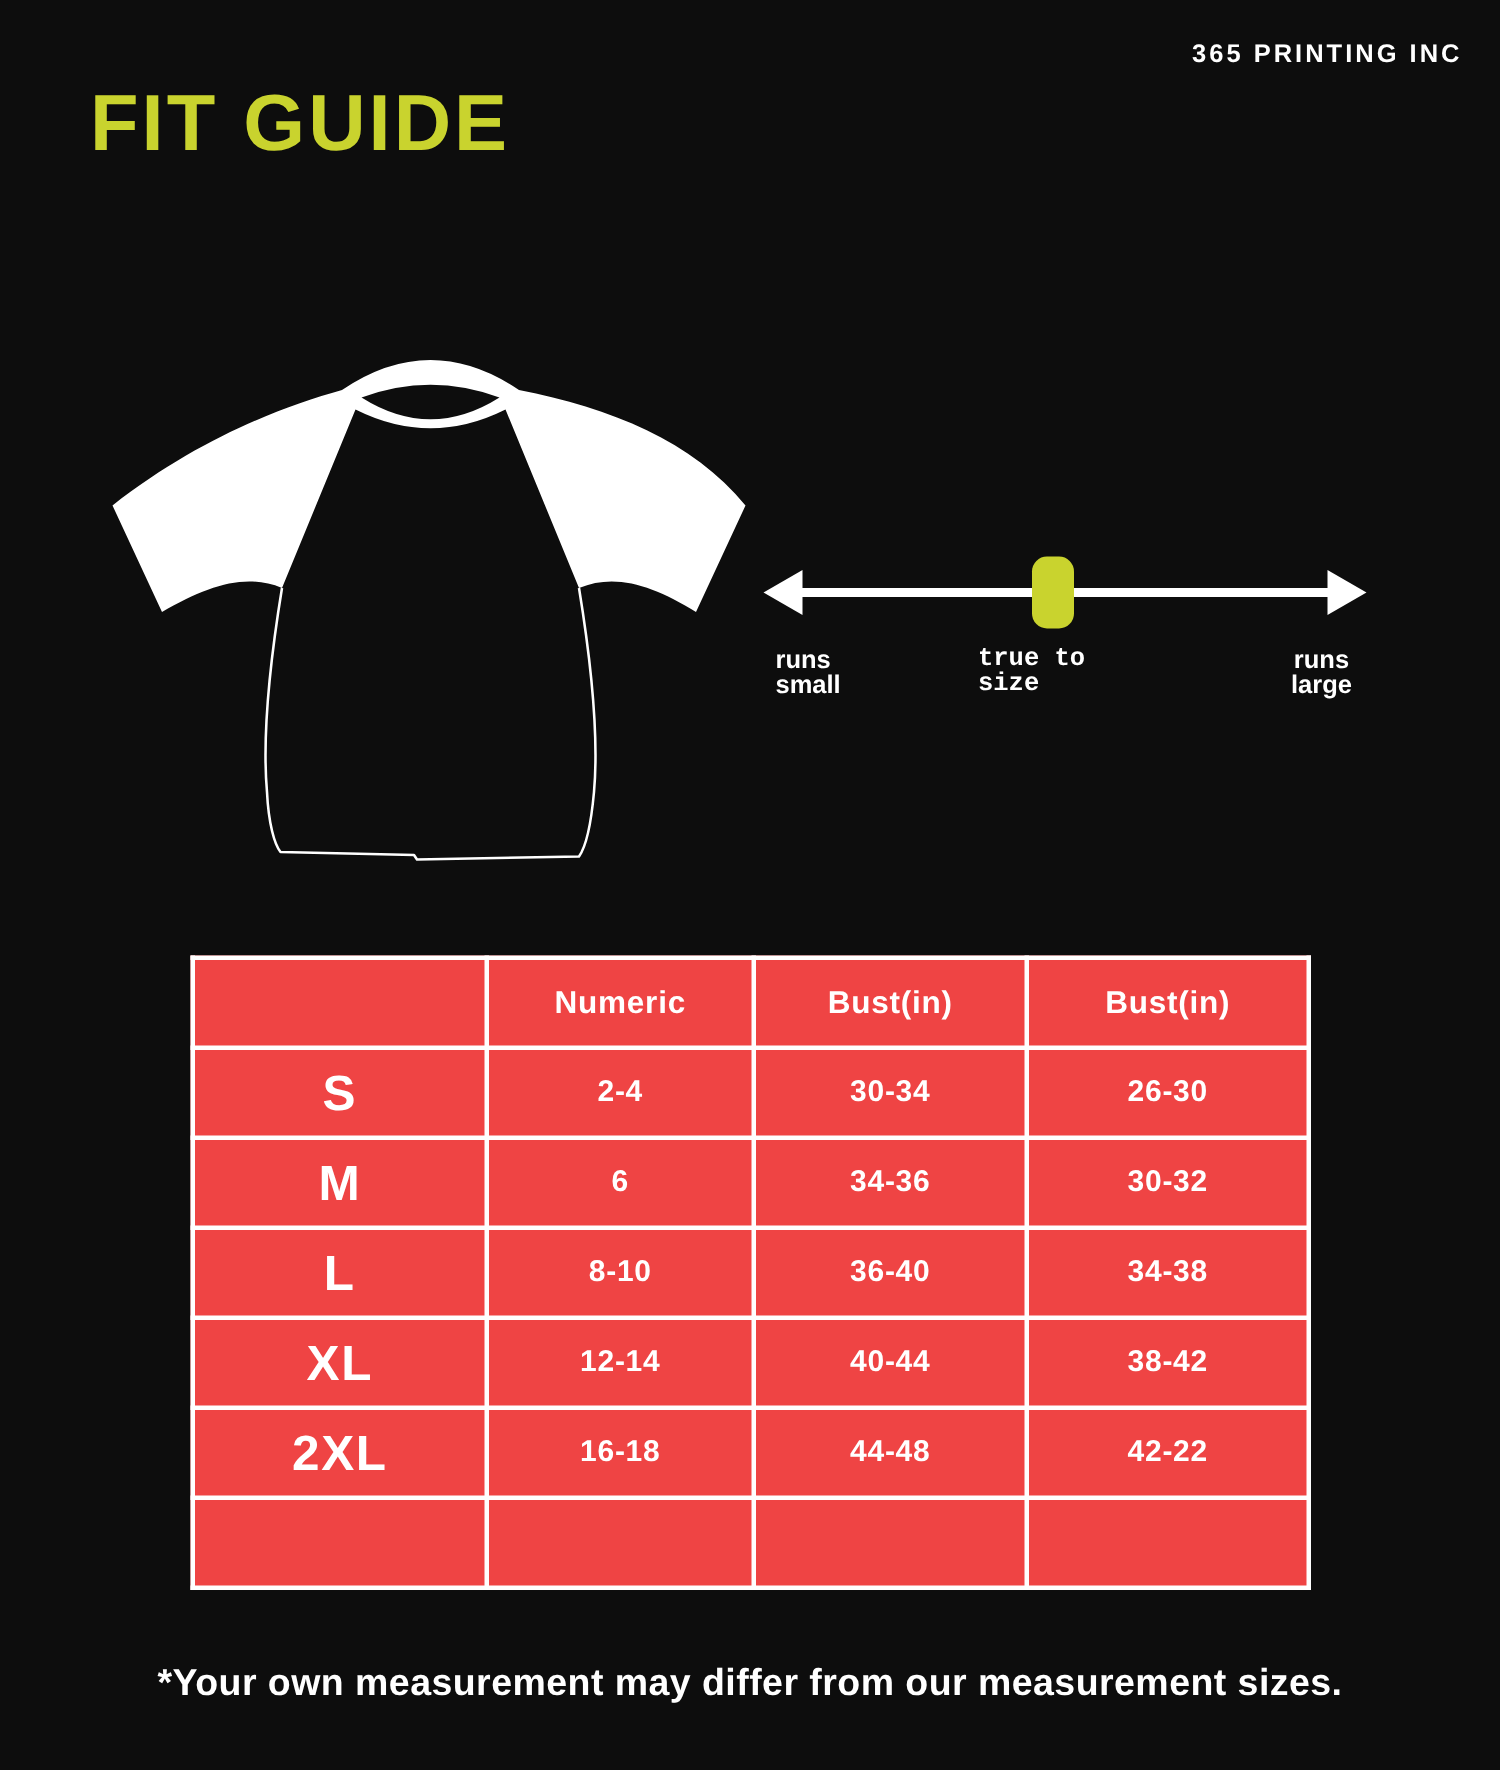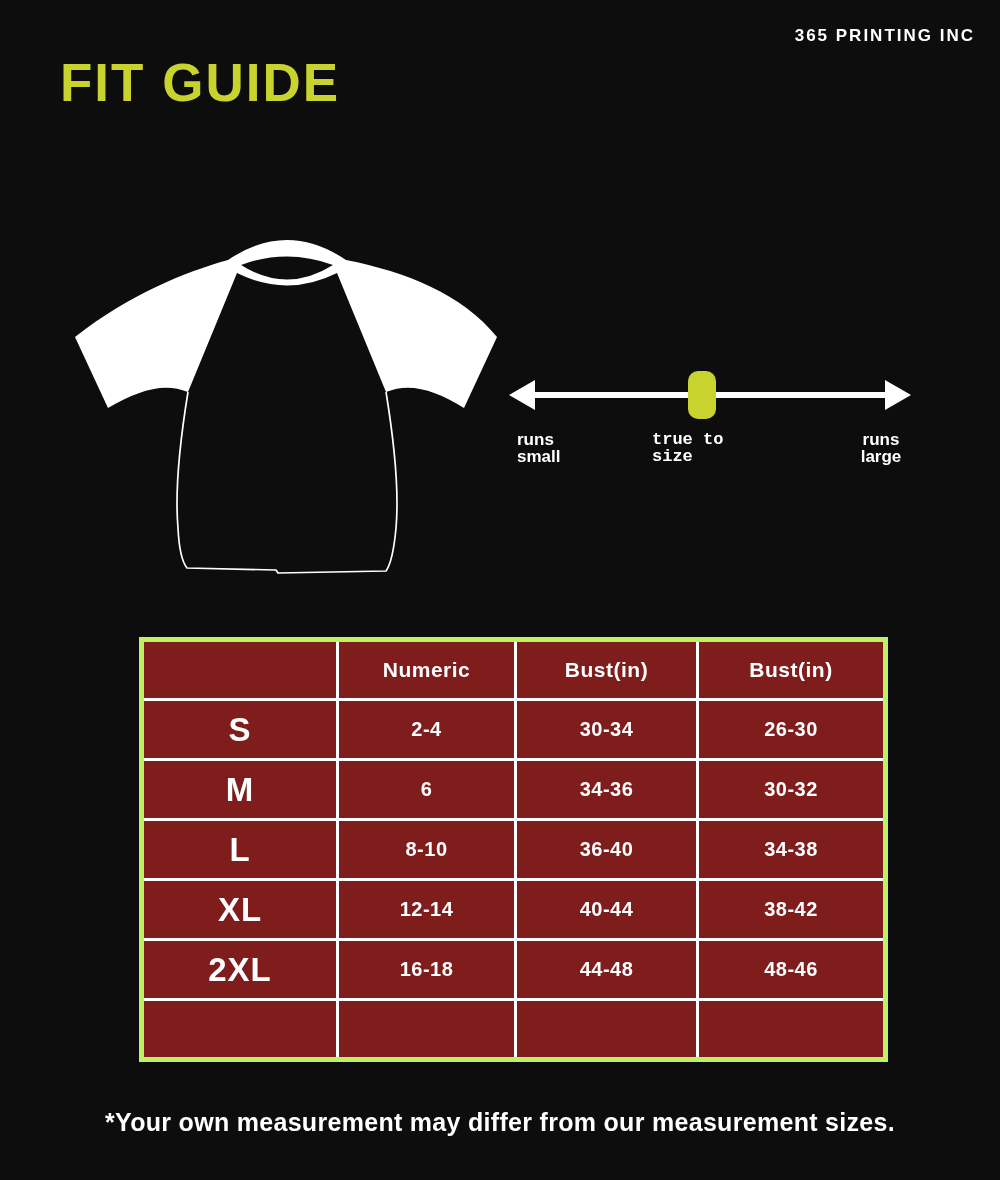--- a/index.html
+++ b/index.html
@@ -35,23 +35,22 @@
     font-size:17px; font-weight:bold; line-height:1.0;
     color:#fff; white-space:pre-line;
   }
   .scale-label.left   { left:517px; text-align:left; }
   .scale-label.center { left:652px; width:108px; text-align:left;font-family:Liberation Mono, monospace; }
   .scale-label.right  { left:850px; width:62px; text-align:center; }
 
   table.size-chart {
     position:absolute; left:127px; top:637px;
     border-collapse:collapse;
-    border:5px solid #bef264;
-    background:#7f1d1d;
-    margin-left:12px;
+    border:1px solid #bef264;
+    background:#ef4444;
   }
   table.size-chart th, table.size-chart td {
     border:3.5px solid #ffffff;
     text-align:center; vertical-align:middle;
     color:#fff; height:60px;
   }
   table.size-chart col.c1 { width:196px; }
   table.size-chart col.c2 { width:178px; }
   table.size-chart col.c3 { width:182px; }
   table.size-chart col.c4 { width:188px; }
@@ -149,21 +148,21 @@
       <tr>
         <td class="size-cell">XL</td>
         <td class="value-cell">12-14</td>
         <td class="value-cell">40-44</td>
         <td class="value-cell">38-42</td>
       </tr>
       <tr>
         <td class="size-cell">2XL</td>
         <td class="value-cell">16-18</td>
         <td class="value-cell">44-48</td>
-        <td class="value-cell">48-46</td>
+        <td class="value-cell">42-22</td>
       </tr>
       <tr>
         <td class="size-cell"></td>
         <td class="value-cell"></td>
         <td class="value-cell"></td>
         <td class="value-cell"></td>
       </tr>
     </tbody>
   </table>
 

